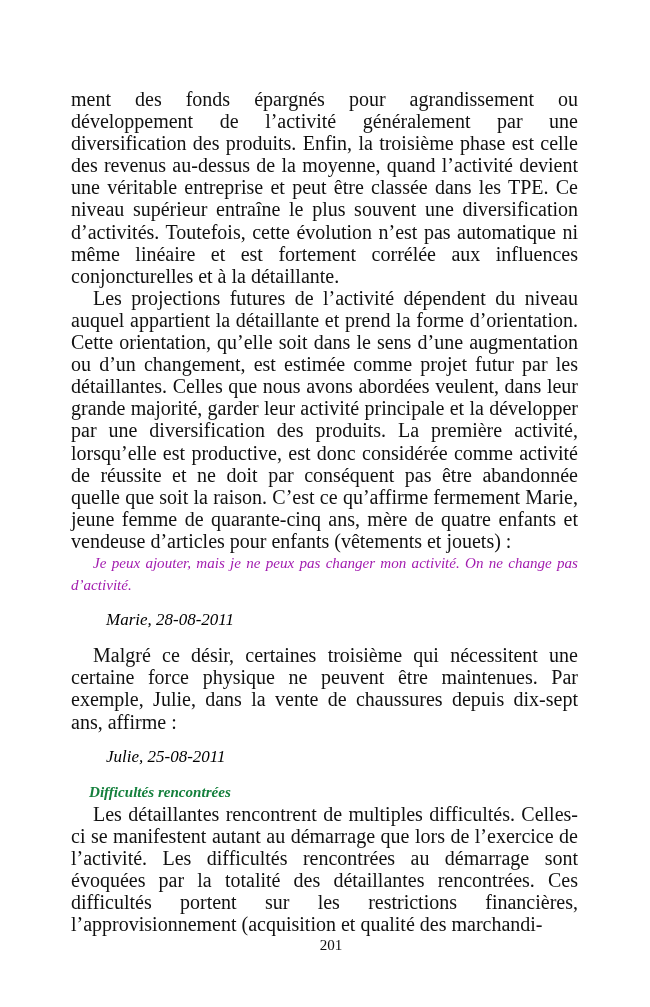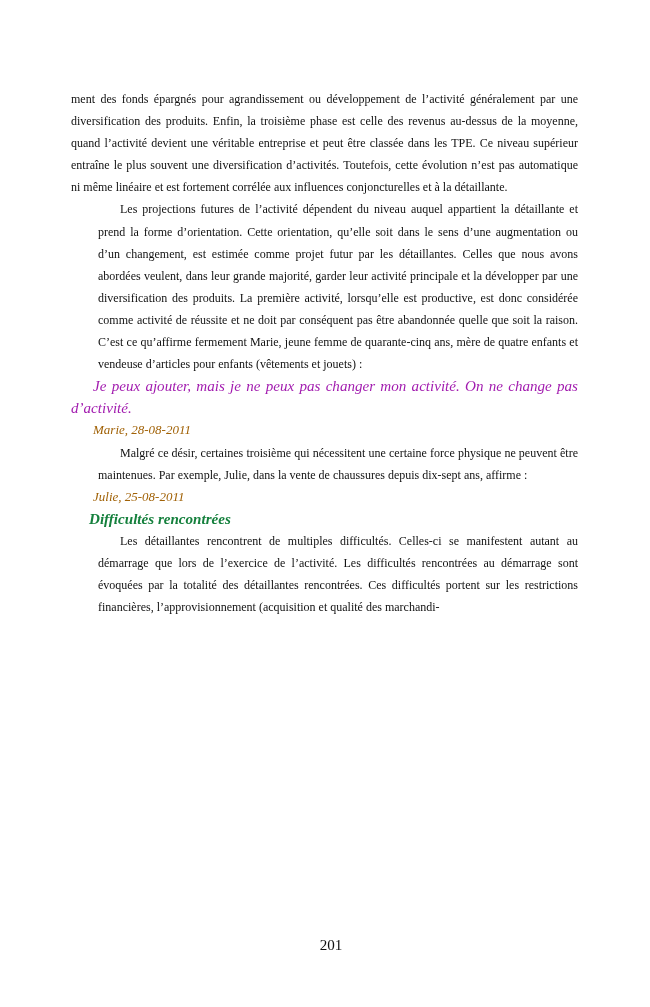--- a/index.html
+++ b/index.html
@@ -21,54 +21,53 @@
 
   .text-column {
     position: absolute;
     left: 71px;
     top: 88px;
     width: 507px;
   }
 
   .para {
     margin: 0;
-    font-size: 12px;
+    font-size: 20px;
     line-height: 22.1px;
     text-align: justify;
     text-justify: inter-word;
     hyphens: manual;
     color: #111111;
   }
 
   .para.indent {
     text-indent: 22px;
-    margin-left: 27px;
   }
 
   .para.cont {
     text-indent: 0;
   }
 
   .quote {
     margin: 0;
     font-size: 15.1px;
     line-height: 22.1px;
     font-style: italic;
     text-align: justify;
     text-indent: 22px;
     color: #a21caf;
   }
 
   .attribution {
-    margin: 0;
-    font-size: 13px;
+    margin: 13px;
+    font-size: 17px;
     line-height: 22.1px;
     font-style: italic;
     text-indent: 22px;
-    color: #a16207;
+    color: #000000;
   }
 
   .subheading {
     margin: 0;
     font-size: 15.1px;
     line-height: 22.1px;
     font-style: italic;
     font-weight: bold;
     text-indent: 18px;
     color: #15803d;

